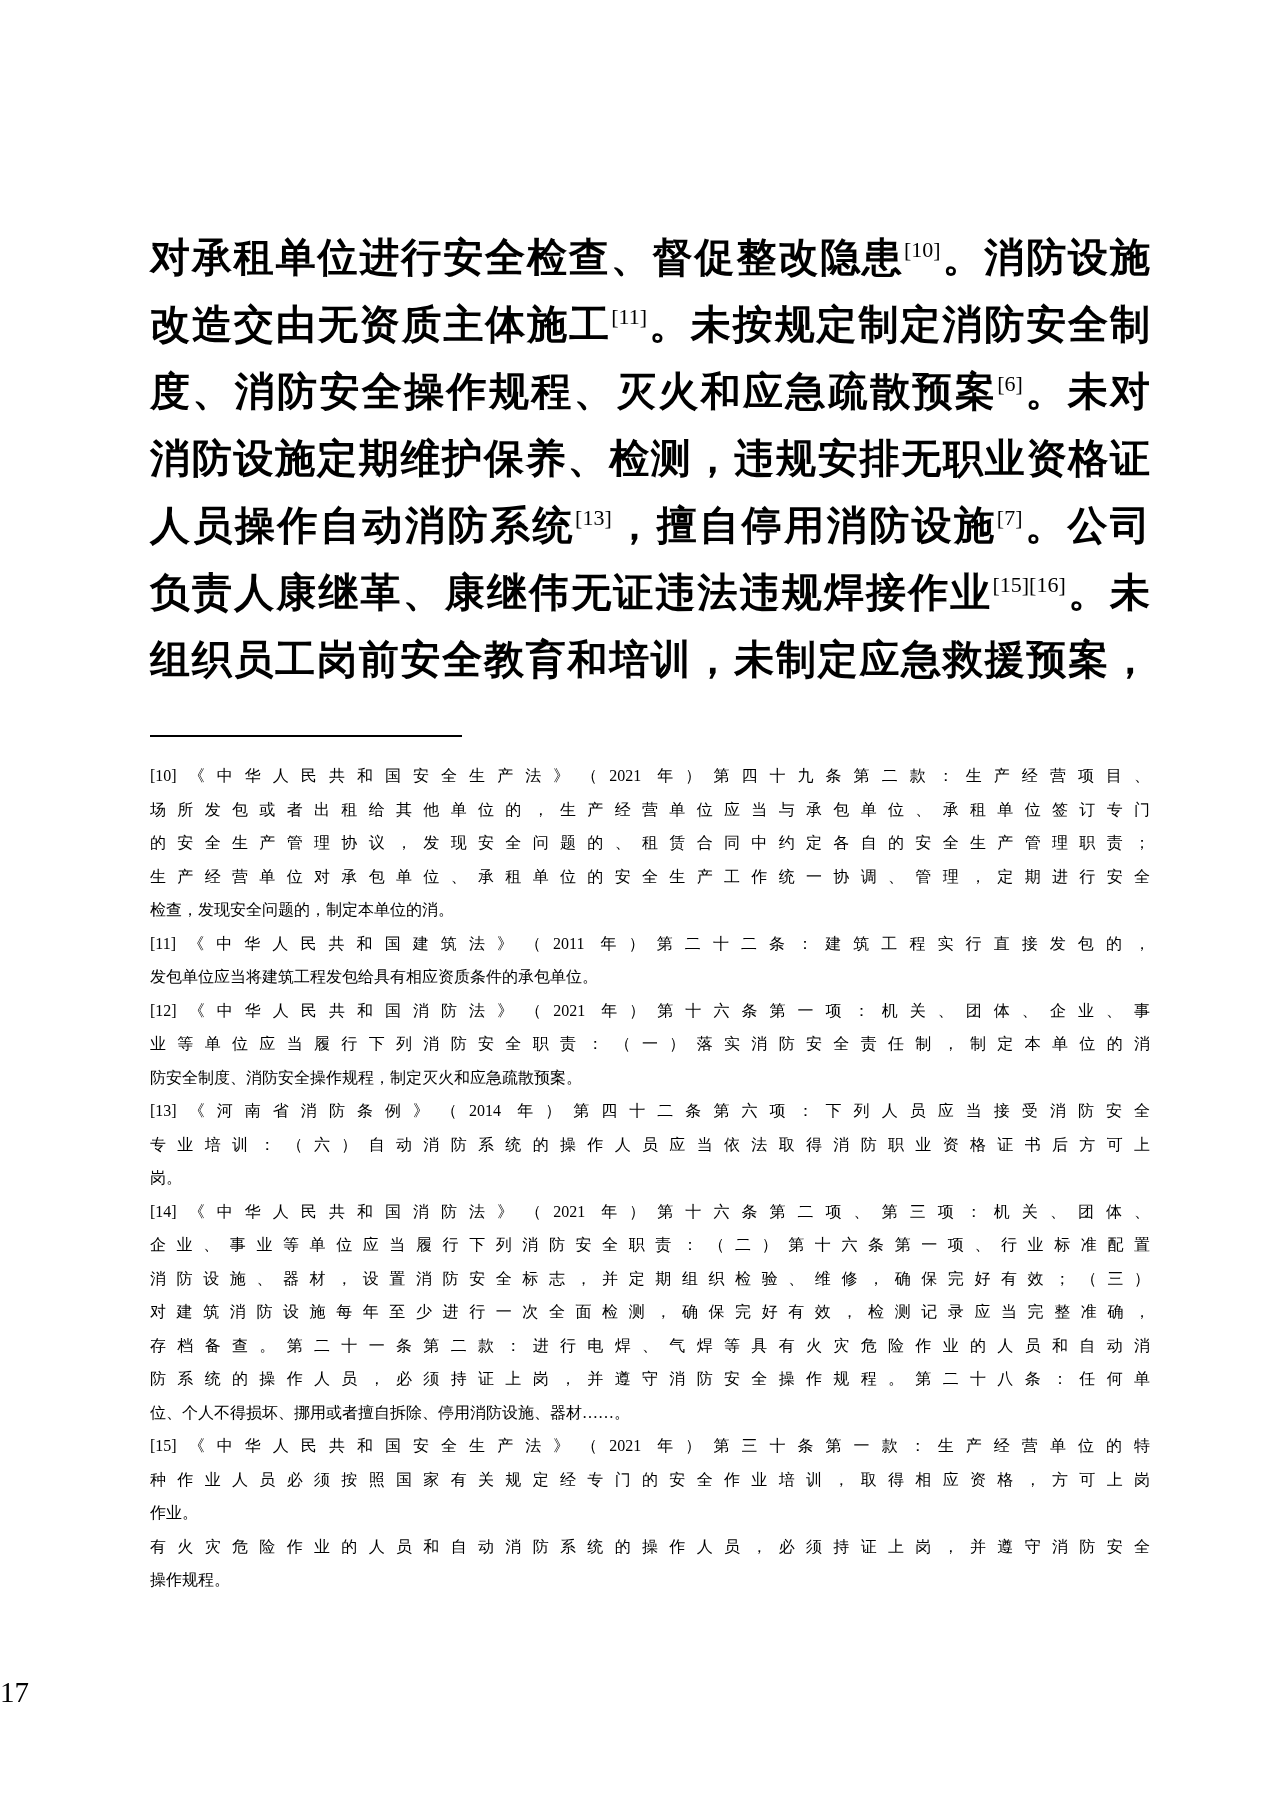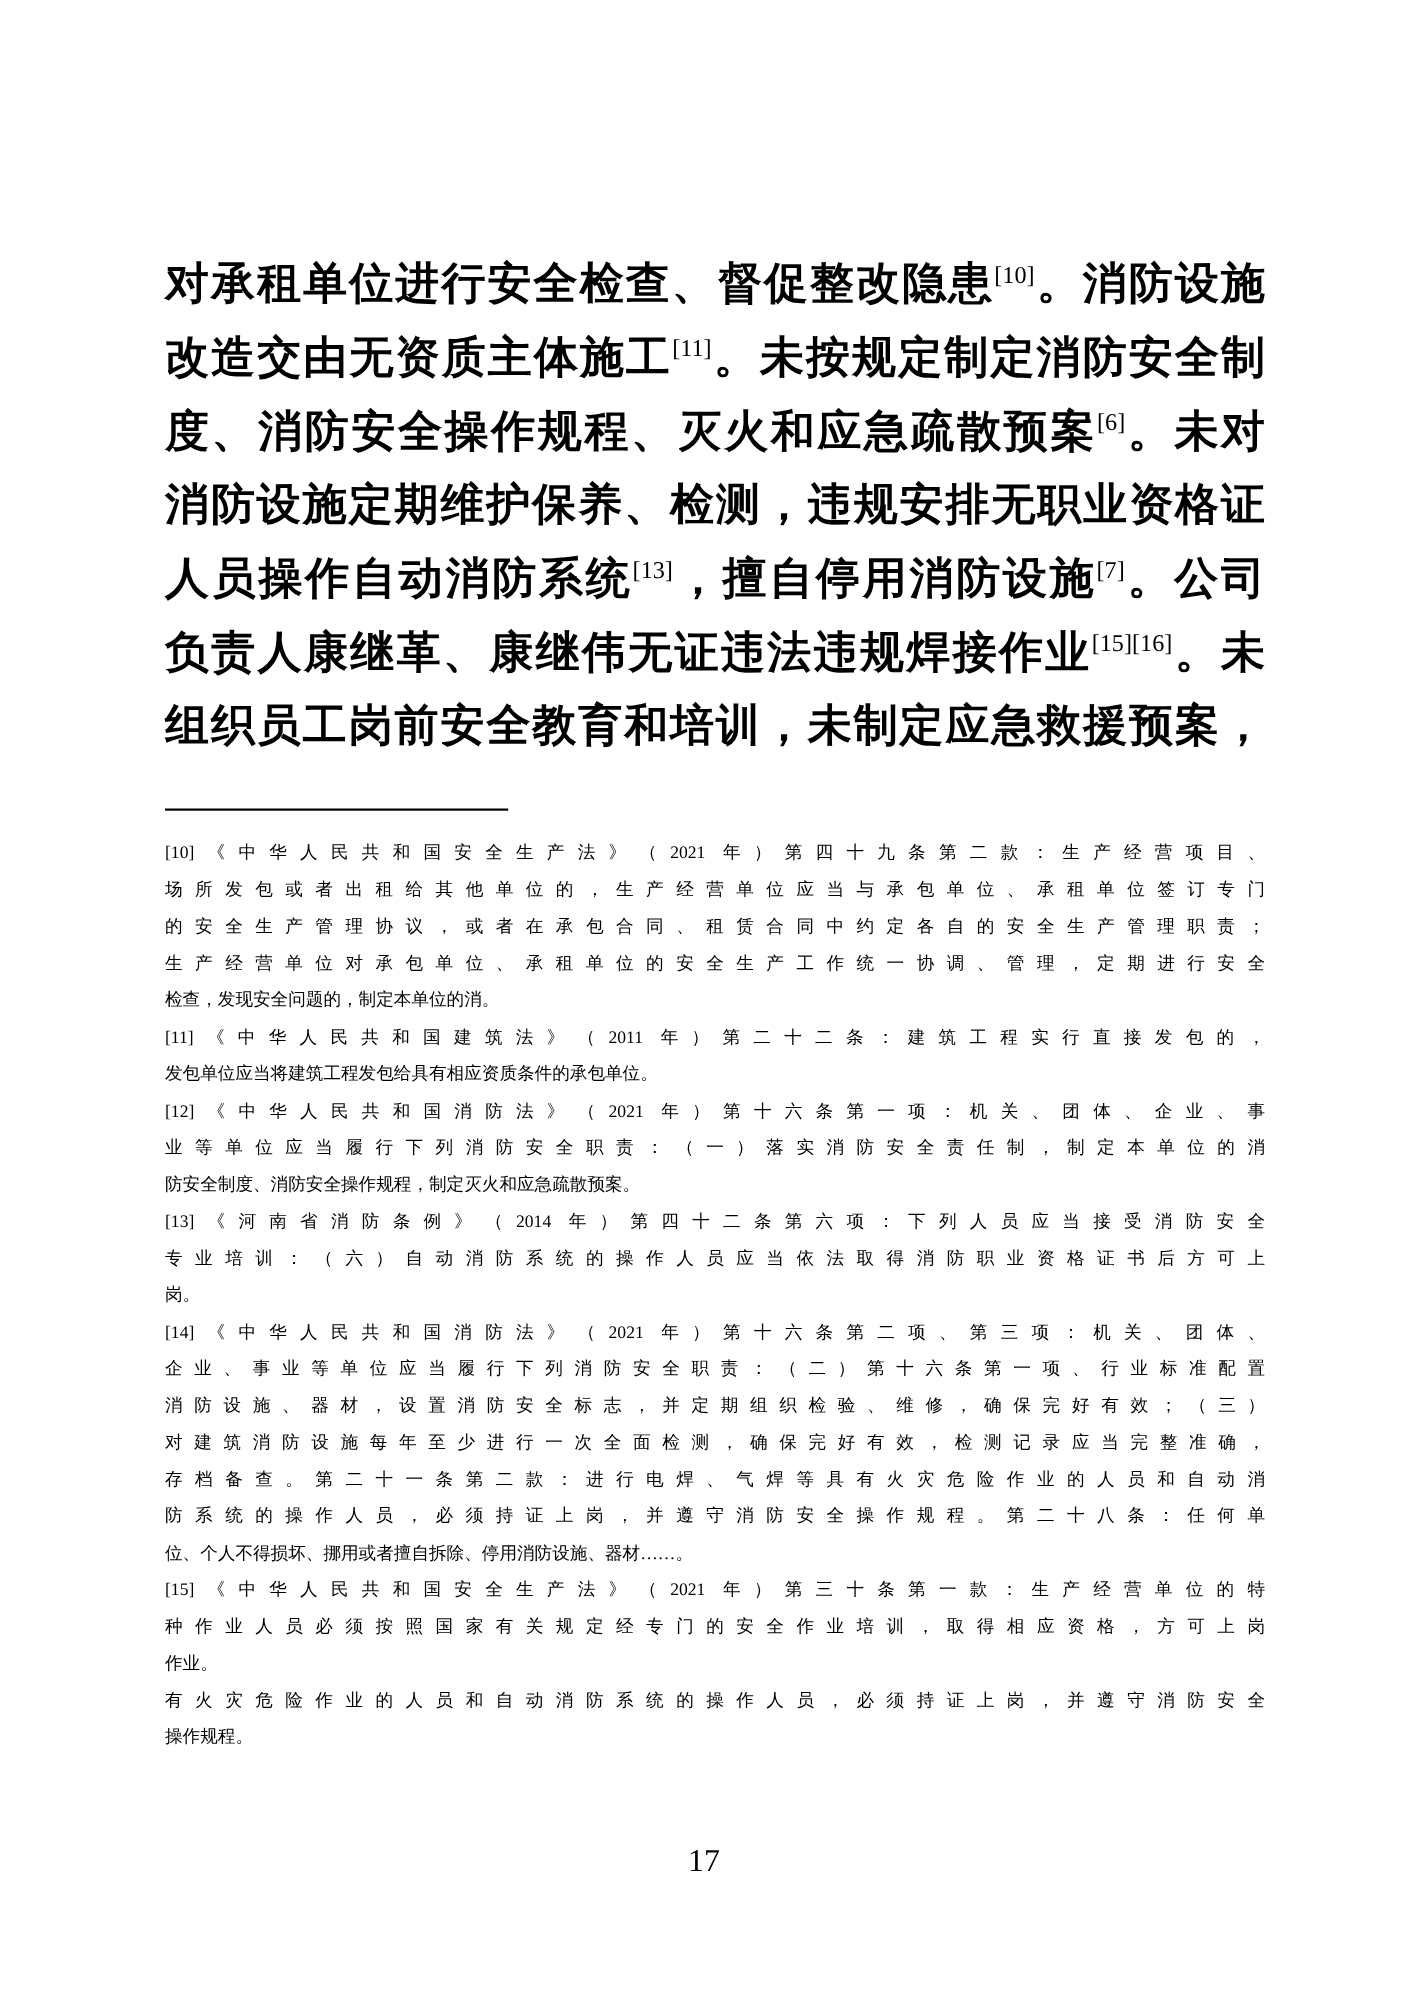--- a/index.html
+++ b/index.html
@@ -53,21 +53,20 @@
   }
   .fn-line.fill {
     text-align: justify;
     text-align-last: justify;
   }
   .page-number {
     position: absolute;
     left: 0;
     top: 1652px;
     width: 100%;
-    text-align: center;
     font-size: 29px;
     font-weight: 400;
   }
 </style>
 </head>
 <body>
 
 <div class="page">
   <div class="content">
     <div class="body-text">
@@ -76,21 +75,21 @@
         <div class="body-line fill">度、消防安全操作规程、灭火和应急疏散预案<sup>[6]</sup>。未对</div>
         <div class="body-line fill">消防设施定期维护保养、检测，违规安排无职业资格证</div>
         <div class="body-line fill">人员操作自动消防系统<sup>[13]</sup>，擅自停用消防设施<sup>[7]</sup>。公司</div>
         <div class="body-line fill">负责人康继革、康继伟无证违法违规焊接作业<sup>[15][16]</sup>。未</div>
         <div class="body-line fill">组织员工岗前安全教育和培训，未制定应急救援预案，</div>
       </div>
     <hr class="footnote-separator">
     <div class="footnotes">
         <div class="fn-line fill">[10]《中华人民共和国安全生产法》（2021 年）第四十九条第二款：生产经营项目、</div>
         <div class="fn-line fill">场所发包或者出租给其他单位的，生产经营单位应当与承包单位、承租单位签订专门</div>
-        <div class="fn-line fill">的安全生产管理协议，或者在承包合同、租赁合同中约定各自的安全生产管理职责；</div>
+        <div class="fn-line fill">的安全生产管理协议，发现安全问题的、租赁合同中约定各自的安全生产管理职责；</div>
         <div class="fn-line fill">生产经营单位对承包单位、承租单位的安全生产工作统一协调、管理，定期进行安全</div>
         <div class="fn-line">检查，发现安全问题的，制定本单位的消。</div>
         <div class="fn-line fill">[11]《中华人民共和国建筑法》（2011 年）第二十二条：建筑工程实行直接发包的，</div>
         <div class="fn-line">发包单位应当将建筑工程发包给具有相应资质条件的承包单位。</div>
         <div class="fn-line fill">[12]《中华人民共和国消防法》（2021 年）第十六条第一项：机关、团体、企业、事</div>
         <div class="fn-line fill">业等单位应当履行下列消防安全职责：（一）落实消防安全责任制，制定本单位的消</div>
         <div class="fn-line">防安全制度、消防安全操作规程，制定灭火和应急疏散预案。</div>
         <div class="fn-line fill">[13]《河南省消防条例》（2014 年）第四十二条第六项：下列人员应当接受消防安全</div>
         <div class="fn-line fill">专业培训：（六）自动消防系统的操作人员应当依法取得消防职业资格证书后方可上</div>
         <div class="fn-line">岗。</div>

